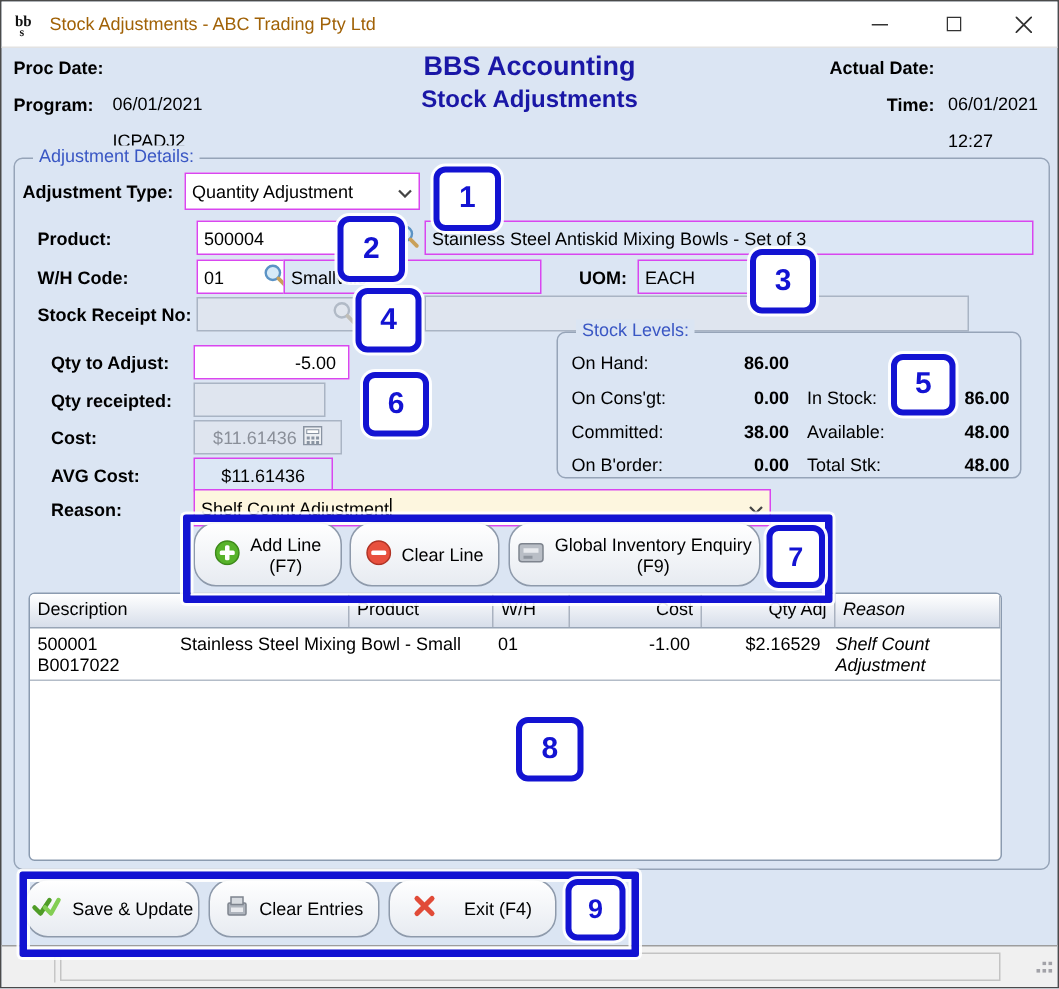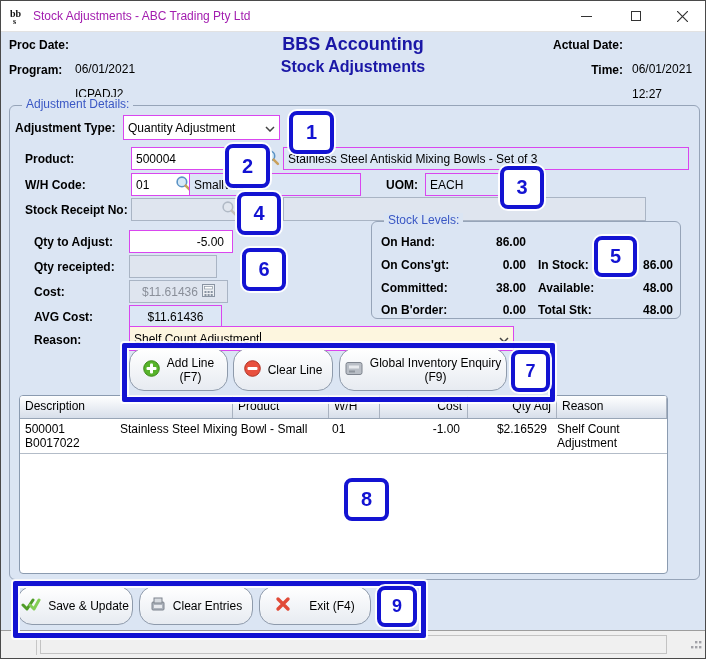--- a/index.html
+++ b/index.html
@@ -2,21 +2,21 @@
 <html><head>
 <meta charset="utf-8">
 <style>
   html,body{margin:0;padding:0;}
   body{width:706px;height:659px;font-family:"Liberation Sans",sans-serif;font-size:12px;color:#000;}
   .window{position:relative;width:704px;height:657px;background:#dbe5f3;border:1px solid #4a4a4a;overflow:hidden;}
 
   
   .titlebar{position:absolute;left:0;top:0;right:0;height:30px;background:#ffffff;border-bottom:1px solid #e2e2e2;}
   .app-icon{position:absolute;left:8px;top:6px;width:18px;height:18px;}
-  .title-text{position:absolute;left:32px;top:0;height:30px;line-height:30px;font-size:12px;color:#a21caf;}
+  .title-text{position:absolute;left:32px;top:0;height:30px;line-height:30px;font-size:12px;color:#a16207;}
   .win-btn{position:absolute;top:0;width:46px;height:30px;display:flex;align-items:center;justify-content:center;}
   .btn-min{left:562px}.btn-max{left:612px}.btn-close{right:0}
 
   
   .hdr-label{position:absolute;font-weight:bold;}
   .hdr-value{position:absolute;margin-top:24px;}
   .app-title{position:absolute;left:0;right:0;text-align:center;font-weight:bold;color:#1a17a6;}
   .rt{text-align:right;}
 
   
@@ -31,39 +31,39 @@
   .combo{justify-content:space-between;}
   .combo .chev{flex:0 0 auto;margin-left:4px;}
   .yellow{background:#fdf6df;}
   .right-align{justify-content:flex-end;padding-right:8px;}
   .center-align{justify-content:center;}
   .caret{display:inline-block;width:1px;height:13px;background:#000;margin-left:1px;}
   .mag-abs{position:absolute;width:18px;height:18px;}
   .mag-in{position:absolute;right:2px;top:1px;}
 
   
-  .sl-lbl{position:absolute;font-weight:bold;white-space:nowrap;text-align:center;}
+  .sl-lbl{position:absolute;font-weight:normal;white-space:nowrap;text-align:center;}
   .sl-val{position:absolute;width:68px;text-align:right;font-weight:bold;}
 
   
   .btn{position:absolute;border:1px solid #8e9aab;border-radius:15px;background:linear-gradient(#ffffff,#e7ebf1);display:flex;align-items:center;justify-content:center;gap:7px;font-size:12px;}
   .btn .two-line{display:flex;flex-direction:column;align-items:center;line-height:14px;}
 
   
   .table{position:absolute;left:18px;top:394px;width:647px;height:177px;background:#fff;border:1px solid #8b9bb0;border-radius:4px;overflow:hidden;}
   .thead{display:flex;height:22px;background:linear-gradient(#ffffff,#d7deea);border-bottom:1px solid #98a5b6;}
   .th{padding:3px 5px;border-right:1px solid #a9b2c0;overflow:hidden;white-space:nowrap;}
   .trow{display:flex;border-bottom:1px solid #b3bcc8;align-items:flex-start;}
   .td{padding:3px 5px;overflow:hidden;}
   .c-product{width:85px;flex:0 0 auto;}
   .c-desc{width:202px;flex:0 0 auto;}
   .c-wh{width:40px;flex:0 0 auto;}
   .c-qty{width:78px;flex:0 0 auto;text-align:right;}
   .c-cost{width:77px;flex:0 0 auto;text-align:right;}
-  .c-reason{flex:1 1 auto;}
+  .c-reason{flex:1 1 auto;font-style:italic;}
 
   
   .statusbar{position:absolute;left:0;right:0;bottom:0;height:27px;background:#f0f0f0;border-top:1px solid #9d9d9d;}
   .status-sep{position:absolute;left:35px;top:3px;bottom:3px;width:1px;background:#c6c6c6;}
   .status-panel{position:absolute;left:39px;right:38px;top:4px;bottom:4px;border:1px solid #c3c3c3;background:#f0f0f0;}
   .grip{position:absolute;right:3px;bottom:3px;}
 
   
   .callout{position:absolute;background:#fff;border:4px solid #1313d2;border-radius:8px;color:#1313d2;font-weight:bold;font-size:20px;display:flex;align-items:center;justify-content:center;box-shadow:0 0 0 2px rgba(255,255,255,0.95);z-index:60;font-family:"Liberation Sans",sans-serif;}
   .callout-rect{position:absolute;border:5px solid #1313d2;box-shadow:0 0 0 2px rgba(255,255,255,0.9), inset 0 0 0 2px rgba(255,255,255,0.9);z-index:50;border-radius:2px;}

